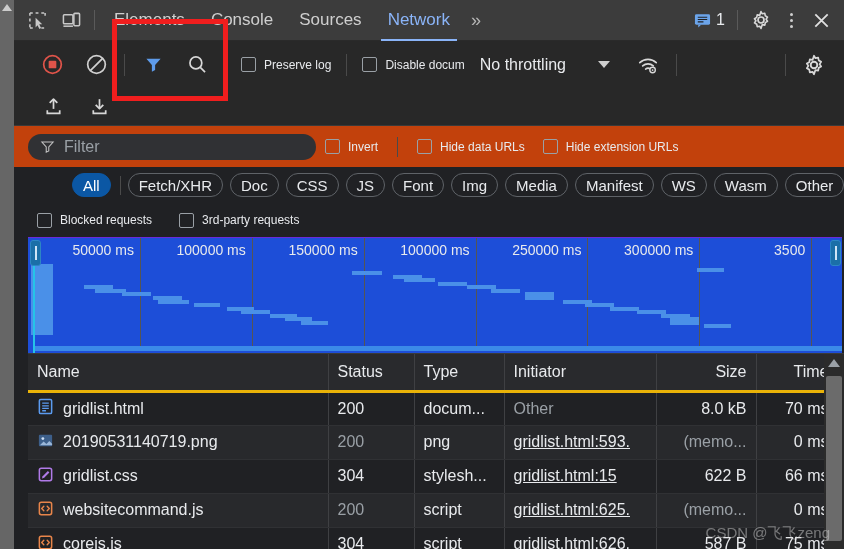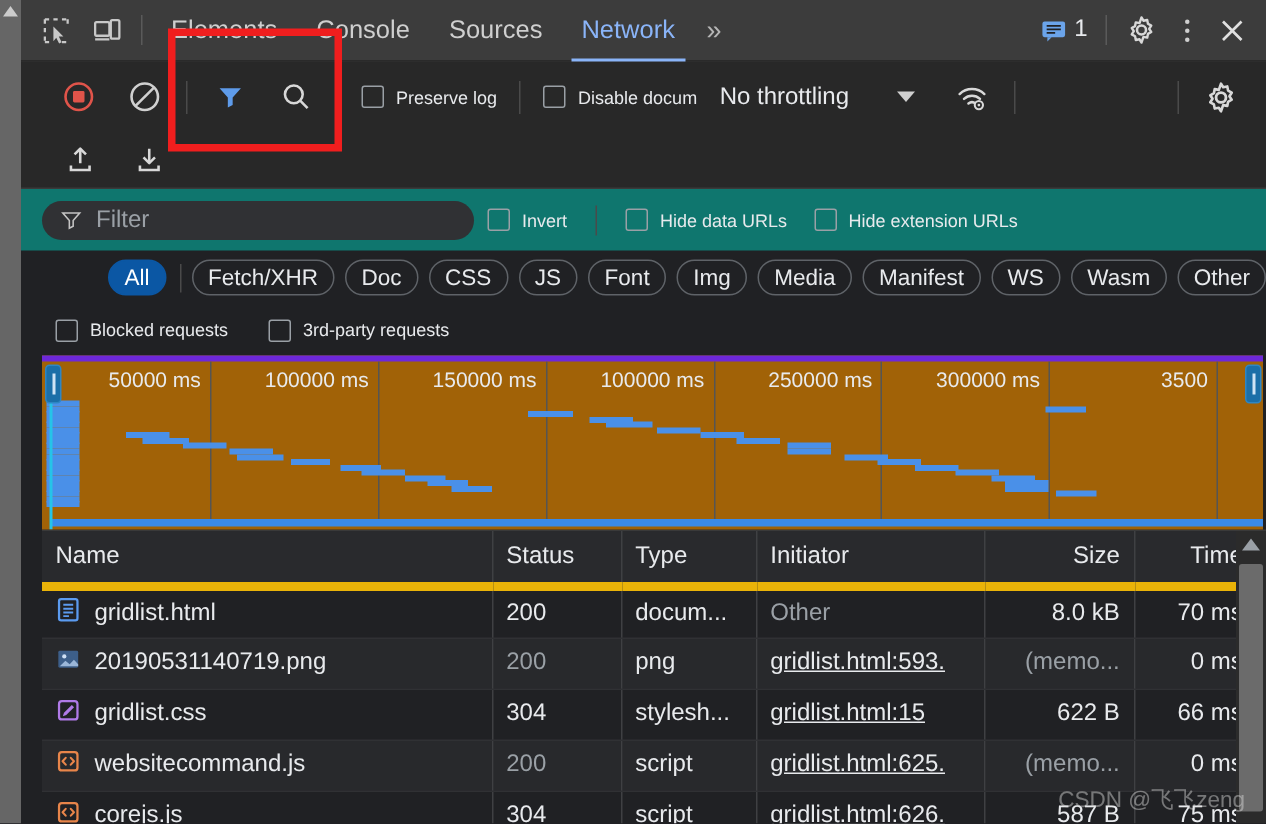--- a/index.html
+++ b/index.html
@@ -79,21 +79,21 @@
   .tb-right { margin-left: auto; display: flex; align-items: center; padding-right: 8px; }
 
   
   .redbox {
     position: absolute; left: 112px; top: 19px; width: 116px; height: 82px;
     border: 5px solid #f01e1e; pointer-events: none; z-index: 40;
   }
 
   
   .filterbar {
-    height: 41px; flex: 0 0 41px; background: #0f766e;
+    height: 41px; flex: 0 0 41px; background: #c2410c;
     display: flex; align-items: center; padding: 0 14px;
   }
   .filter-input {
     width: 288px; height: 26px; border-radius: 13px; background: #303134;
     display: flex; align-items: center; gap: 9px; padding: 0 12px; flex: 0 0 288px;
   }
   .filter-ph { font-size: 16px; color: #9aa0a6; }
   .fsep { width: 1px; height: 20px; background: #4a4a4a; margin: 0 10px; flex: 0 0 1px; }
 
   
@@ -105,22 +105,22 @@
   }
   .chip.sel { background: #0b57a4; border-color: #0b57a4; color: #fff; }
   .chipsep { width: 1px; height: 19px; background: #4a4a4a; margin: 0 7px 0 2px; flex: 0 0 1px; }
 
   
   .blockedrow { height: 34px; flex: 0 0 34px; display: flex; align-items: center; padding: 0 14px; }
   .blockedrow .chkwrap { padding: 0 18px 0 9px; }
 
   
   .overview {
-    flex: 0 0 116px; height: 116px; background: #a16207;
-    border-top: 4px solid #6d28d9; position: relative; overflow: hidden;
+    flex: 0 0 116px; height: 116px; background: #1d4ed8;
+    border-top: 1px solid #6d28d9; position: relative; overflow: hidden;
     margin: 0 2px 0 14px;
   }
   .ov-ticks { position: absolute; inset: 0; }
   .ov-div { position: absolute; top: 0; bottom: 6px; width: 1px; background: #555; }
   .ov-lab {
     position: absolute; top: 4px; font-size: 14px; color: #e8eaed;
     transform: translateX(-100%); padding-right: 6px; white-space: nowrap;
   }
   .ov-bars { position: absolute; left: 0; right: 0; top: 26px; bottom: 8px; }
   .ov-bar { position: absolute; height: 4px; background: #4a90e8; }
@@ -132,21 +132,21 @@
   }
   .ov-handle i { position: absolute; left: 4px; top: 5px; width: 2px; height: 14px; background: #cfe4f5; }
 
   
   .tablewrap { flex: 1 1 auto; display: flex; min-height: 0; margin-left: 14px;
                border-top: 1px solid #3a3a3a; }
   table.reqtable { border-collapse: collapse; width: 100%; table-layout: fixed; }
   .reqtable th {
     background: #292a2d; color: #e8eaed; font-size: 16px; font-weight: normal;
     text-align: left; height: 37px; padding: 0 9px; border-right: 1px solid #3f4043;
-    border-bottom: 6px solid #eab308;
+    border-bottom: 3px solid #eab308;
   }
   .reqtable td {
     font-size: 16px; height: 34px; padding: 0 9px; border-right: 1px solid #3f4043;
     border-bottom: 1px solid #303134; color: #e8eaed; overflow: hidden;
     white-space: nowrap; text-overflow: clip;
   }
   tr.row-odd td { background: #202124; }
   tr.row-even td { background: #28292c; }
   td.num { text-align: right; }
   td.dim, .dim { color: #9aa0a6; }

